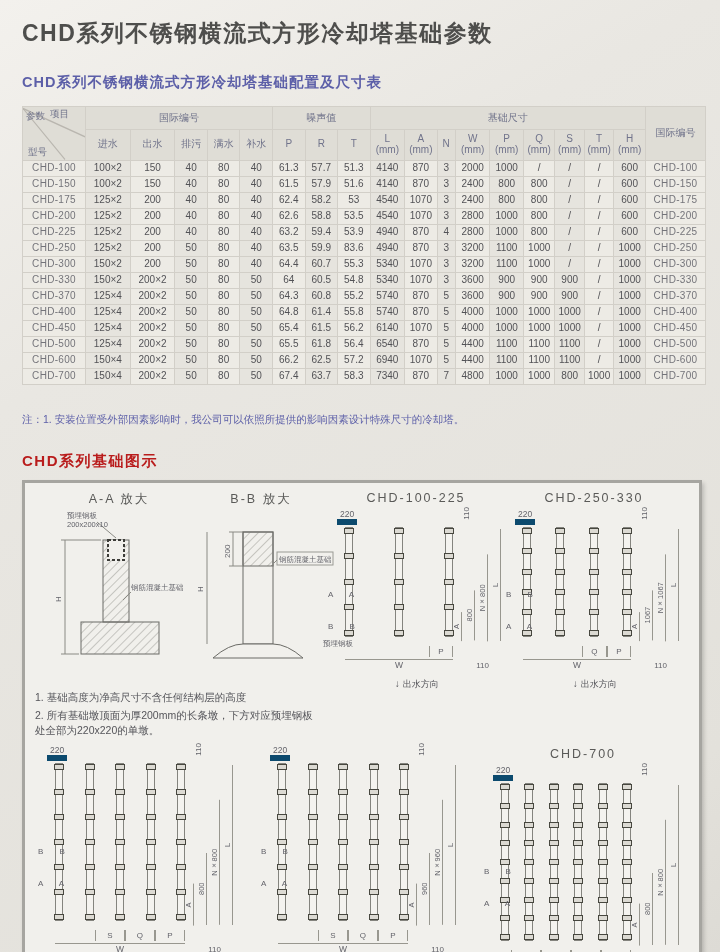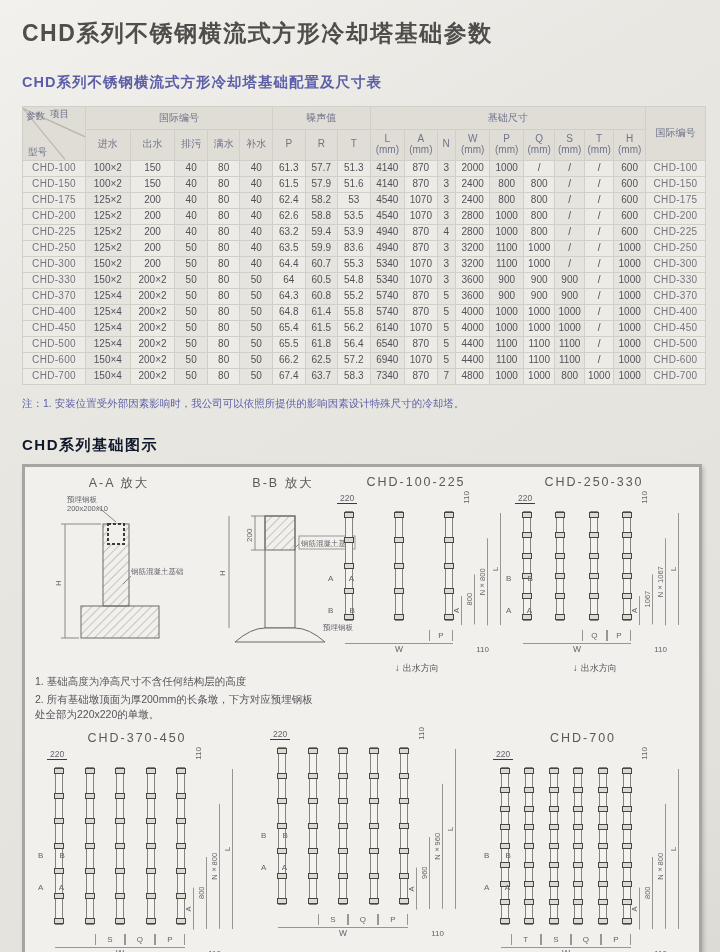--- a/index.html
+++ b/index.html
@@ -29,46 +29,46 @@
   table.spec tbody td:first-child,
   table.spec tbody td:last-child{color:#74747a;letter-spacing:.3px}
   .corner{position:relative;background:#dfddd6;padding:0}
   .corner svg{position:absolute;inset:0;width:100%;height:100%}
   .corner span{position:absolute;font-size:9.5px;color:#70738b}
   .corner .c-param{left:3px;top:4px}
   .corner .c-item{right:16px;top:2px}
   .corner .c-model{left:5px;bottom:3px}
 
   
-  .notes{margin:9px 0 0;font-size:10.5px;color:#5c5fa8;line-height:1.75}
+  .notes{margin:25px 0 0;font-size:10.5px;color:#5c5fa8;line-height:1.75}
   .notes .row2{padding-left:21px}
   .notes .sep{display:inline-block;width:18px}
 
   
-  .diagram-title{font-size:15px;color:#0f172a;letter-spacing:1.5px;margin:24px 0 9px;font-weight:600}
+  .diagram-title{font-size:15px;color:#b91c1c;letter-spacing:1.5px;margin:24px 0 9px;font-weight:600}
   .panel{
     width:666px;height:482px;background:#f1f0ec;border:3px solid #a6a5a0;
     box-shadow:2px 3px 4px rgba(0,0,0,.18);position:relative;padding:4px 2px 0 6px;
   }
   .panel-row1{display:flex}
   .sections-col{width:296px;flex:none}
-  .sections{display:flex;gap:22px;padding-left:20px}
+  .sections{display:flex;padding-left:20px}
   .sec-title,.fig-title{font-size:12.5px;color:#5a5a58;letter-spacing:2px;text-align:center;margin:4px 0 2px}
   .panel-notes{font-size:10.5px;color:#55555a;line-height:1.5;margin-top:18px;padding-left:4px;width:286px}
   .panel-notes div{margin-bottom:2px}
 
   
   .fig{flex:none}
   .fig-canvas{position:relative;width:178px;height:186px}
   .fig.large .fig-canvas{width:200px;height:234px}
   .strips{position:absolute;left:18px;right:52px;top:20px;bottom:56px;display:flex;justify-content:space-between}
   .strip{width:8px;border:1px solid #84847e;background:#f4f3ef;display:flex;flex-direction:column;
          justify-content:space-between;align-items:center;box-sizing:border-box}
   .pad{width:10px;height:6px;border:1px solid #47473f;background:#dcdad3;flex:none;box-sizing:border-box}
-  .dim-top{position:absolute;top:2px;left:10px;font-size:8.5px;color:#63636a;border-bottom:1px solid #0c4a6e;padding:0 3px}
+  .dim-top{position:absolute;top:2px;left:10px;font-size:8.5px;color:#63636a;border-bottom:6px solid #0c4a6e;padding:0 3px}
   .dim-topright{position:absolute;top:0;right:34px;font-size:8px;color:#63636a;writing-mode:vertical-rl;transform:rotate(180deg)}
   .right-dims{position:absolute;top:22px;bottom:52px;right:4px;display:flex;gap:2px;align-items:stretch}
   .vdim{width:10px;border-left:1px solid #98978f;display:flex;align-items:center;justify-content:center;
         font-size:7.5px;color:#63636a;writing-mode:vertical-rl;transform:rotate(180deg)}
   .vdim.v0{height:26%;align-self:flex-end}
   .vdim.v1{height:45%;align-self:flex-end}
   .vdim.v2{height:78%;align-self:flex-end}
   .left-marks{position:absolute;left:1px;top:45%;display:flex;flex-direction:column;gap:24px}
   .mark{font-size:8px;color:#63636a;letter-spacing:7px;line-height:1}
   .dim-bottom{position:absolute;left:40px;right:52px;bottom:36px;height:11px;display:flex;justify-content:flex-end}
@@ -628,21 +628,20 @@
           <div class="flow">
               <span class="flow-arrow">↓</span>
               <span class="flow-label">出水方向</span>
             </div>
         </div>
       </div>
     </div>
 
     <div class="panel-row2">
       <div class="fig large">
-        <div class="fig-title">CHD-370-450</div>
         <div class="fig-canvas">
           <div class="dim-top">220</div>
           <div class="dim-topright">110</div>
           <div class="strips">
               <div class="strip">
                 <div class="pad"></div>
                 <div class="pad"></div>
                 <div class="pad"></div>
                 <div class="pad"></div>
                 <div class="pad"></div>

